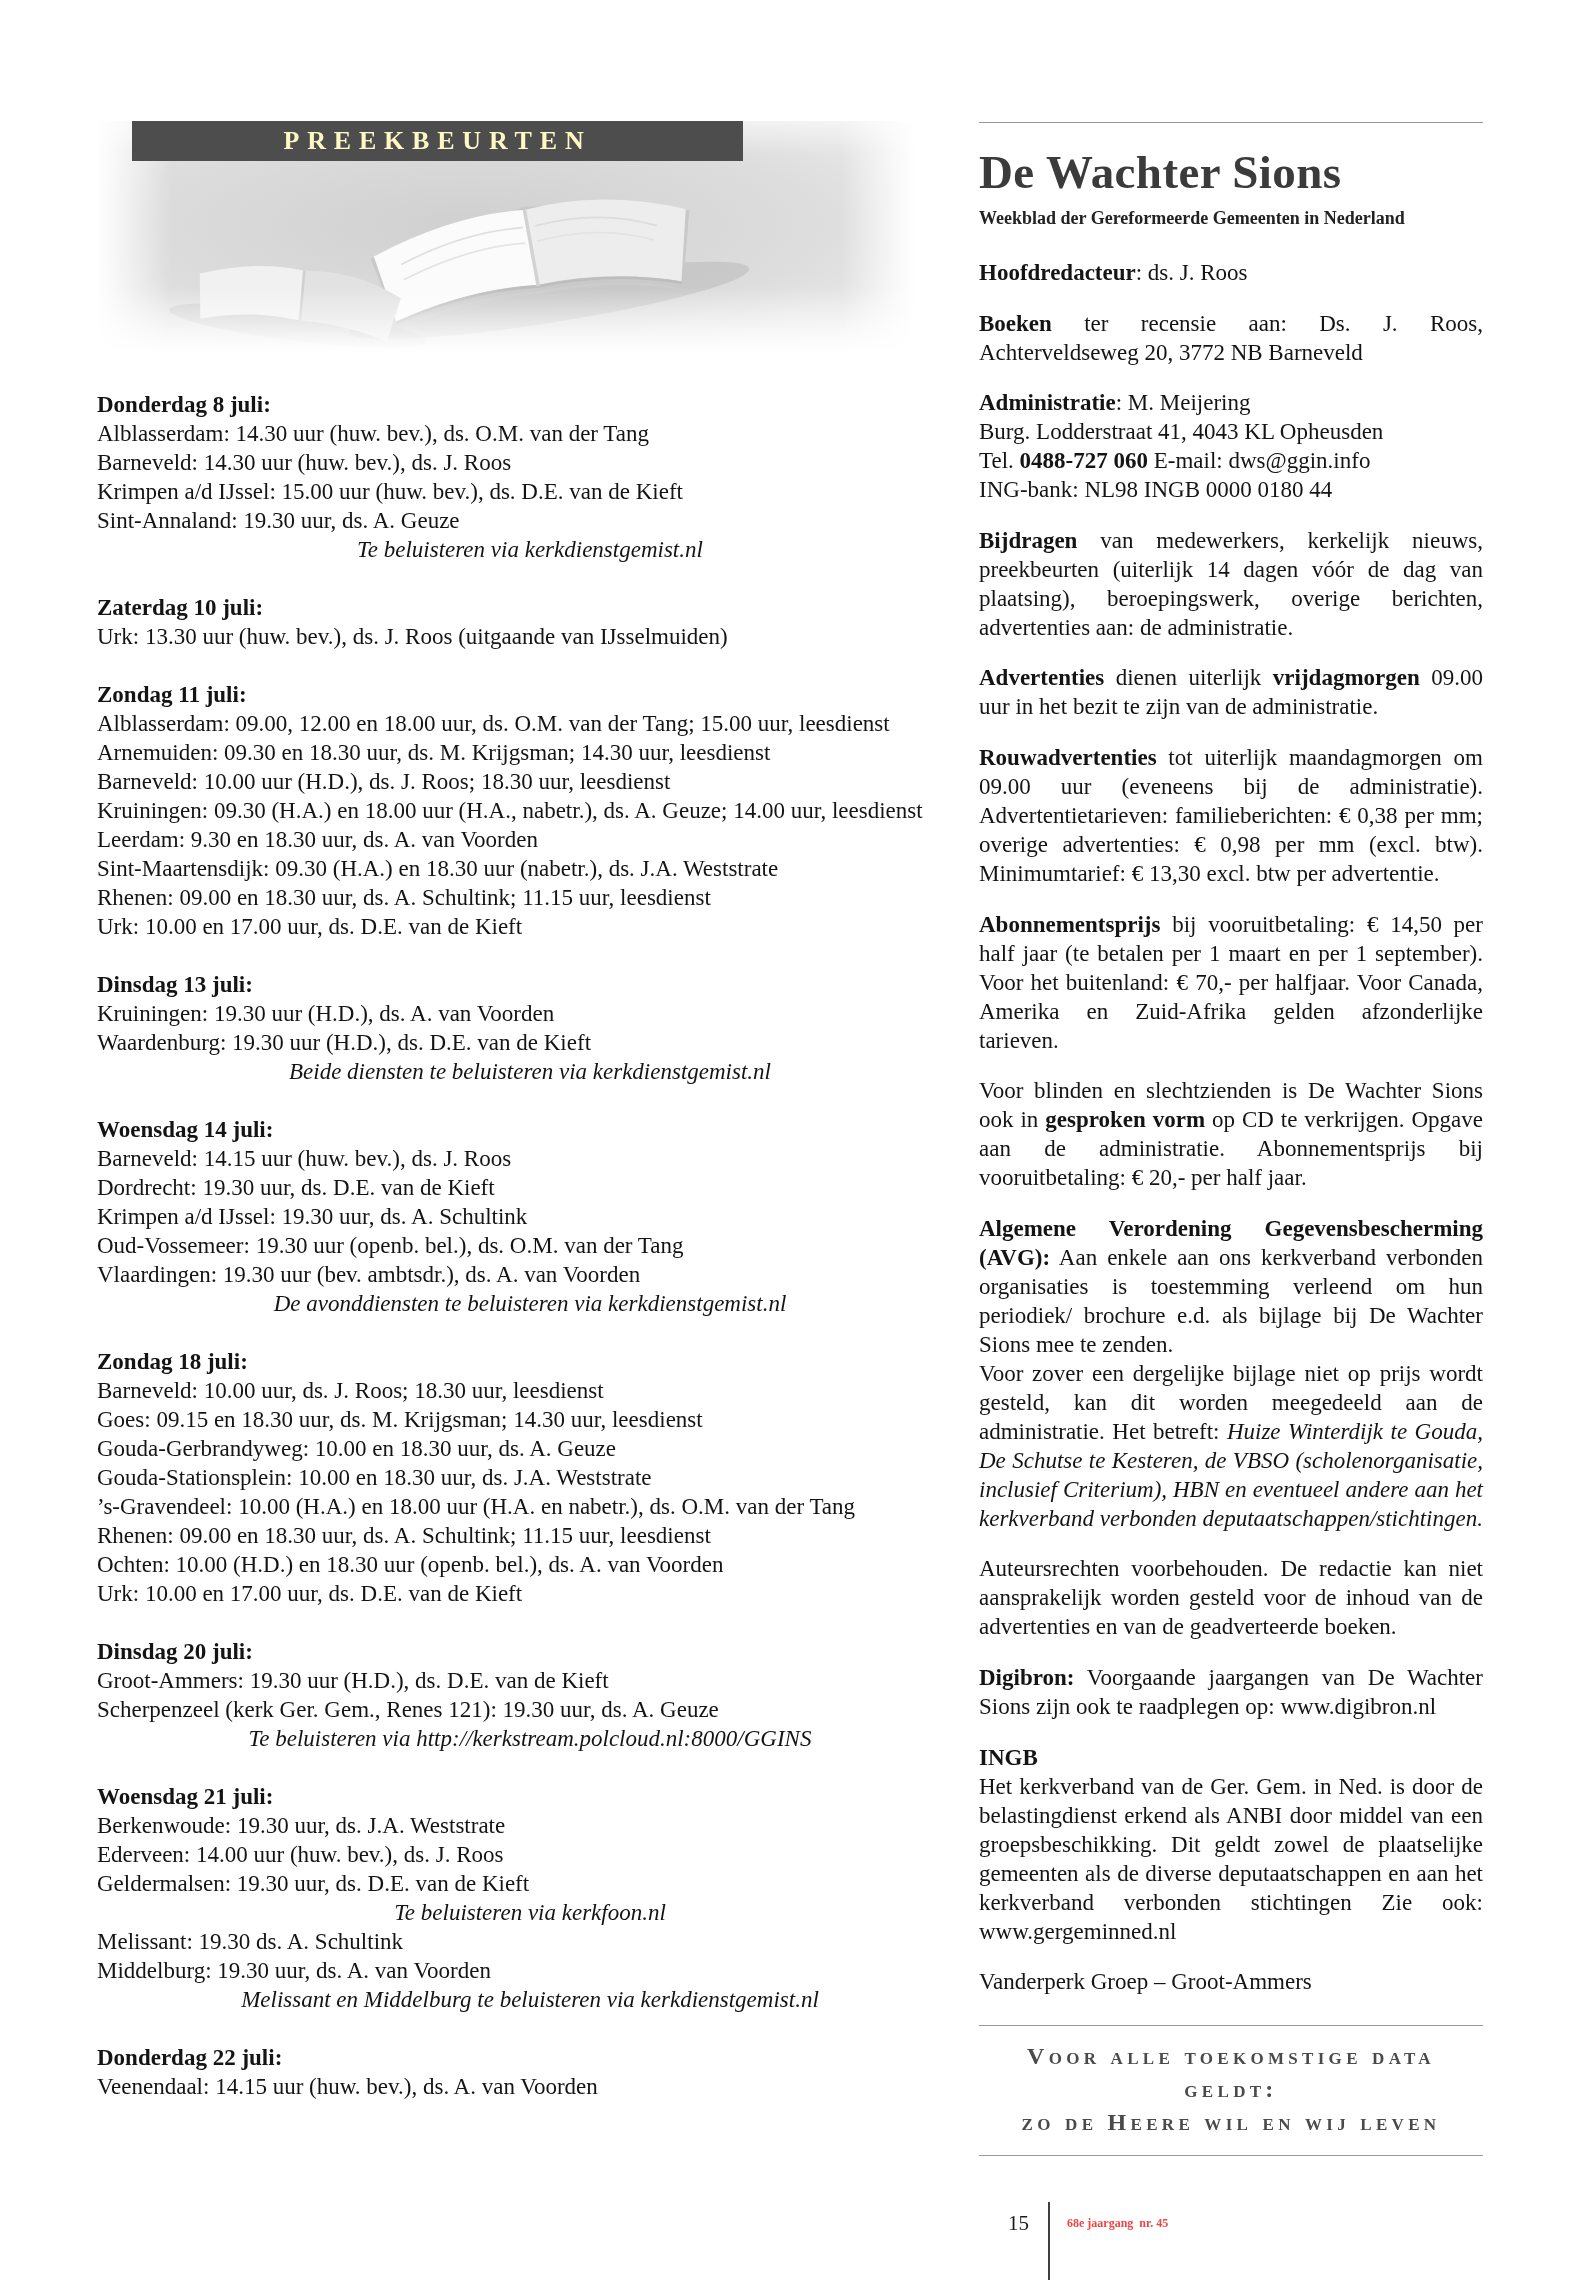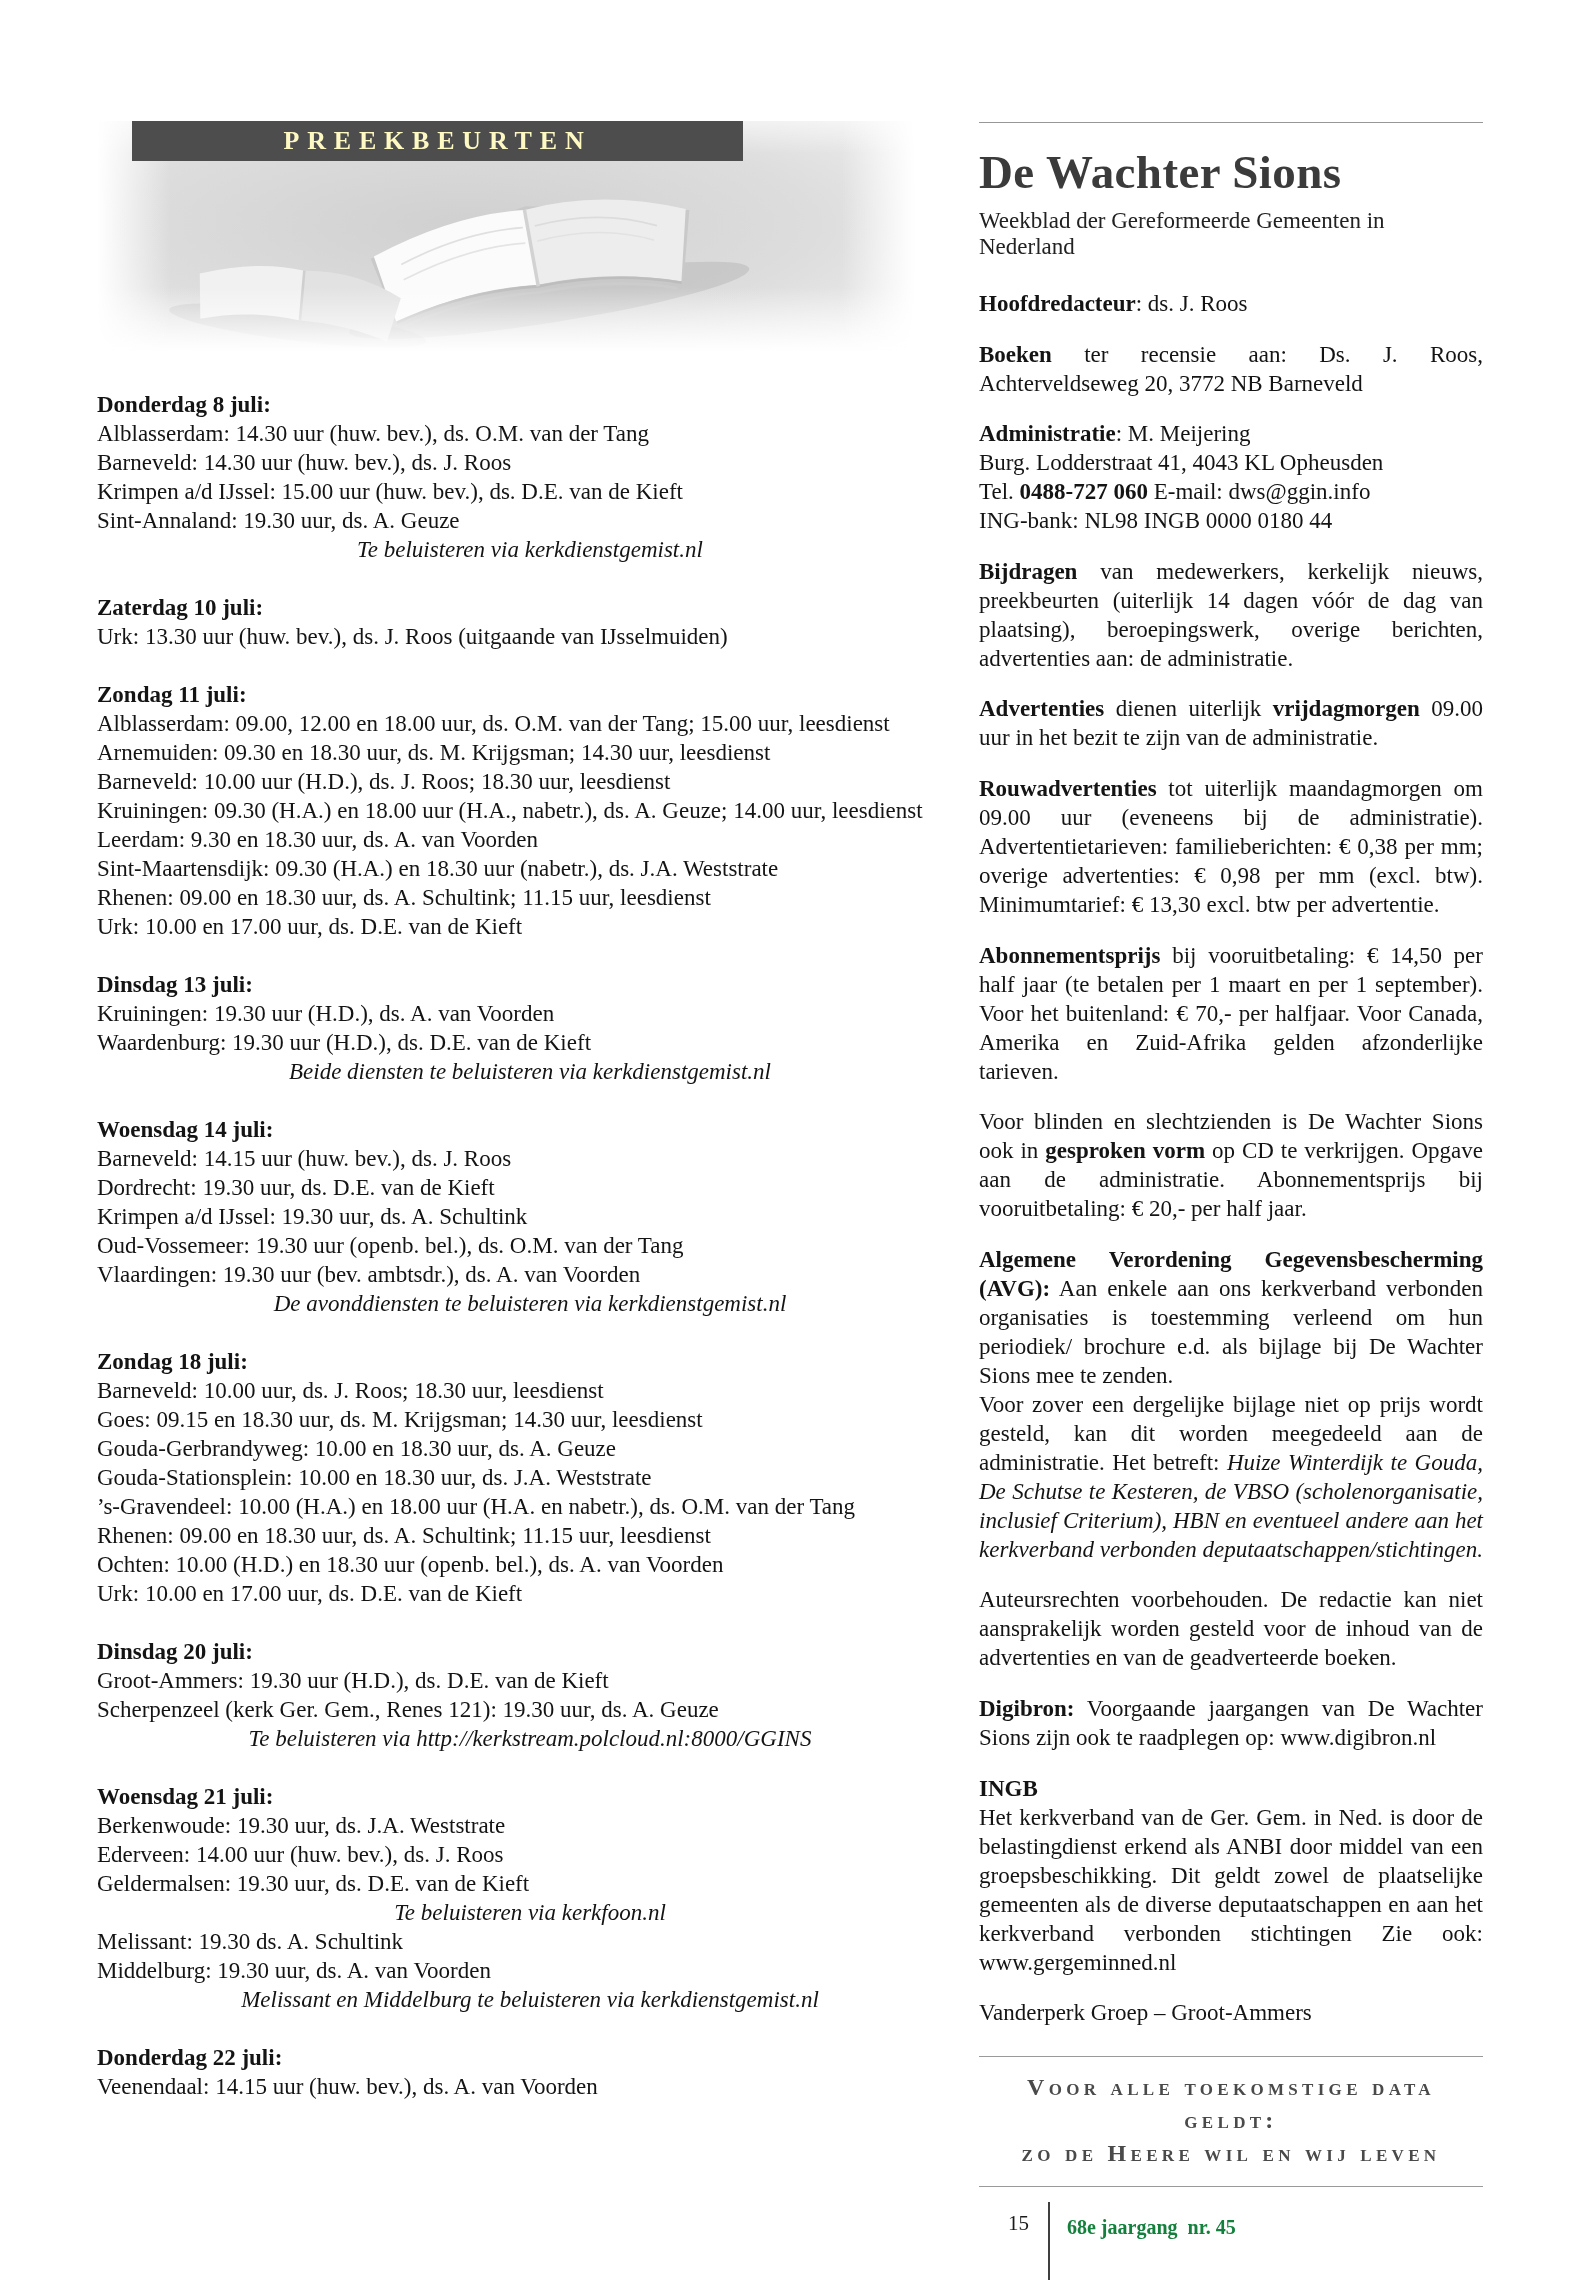--- a/index.html
+++ b/index.html
@@ -36,40 +36,40 @@
 
   .schedule { margin-top:38px; font-size:23px; line-height:29px; }
   .sched-block { margin-bottom:29px; }
   .sched-heading { font-weight:bold; }
   .sched-line.italic { font-style:italic;text-align:center; }
 
   
   .right-col { position:absolute; left:979px; top:122px; width:504px; }
   .top-rule { border-top:1.7px solid #979797; }
   .mh-title { margin-top:22.4px; font-size:47px; font-weight:bold; color:#3b3b3b; letter-spacing:0.4px; }
-  .mh-subtitle { margin-top:8.6px; font-size:23px; font-weight:normal; color:#222222; }
+  .mh-subtitle { margin-top:8.6px; font-size:18px; font-weight:bold; color:#222222; }
   .mh-paras { margin-top:29px; font-size:23px; line-height:29px; text-align:justify; }
   .mh-para { margin-bottom:21.6px; }
   .mh-para .b { font-weight:bold; }
   .mh-para .i { font-style:italic; }
 
   .notice-box {
     margin-top:29px;
     border-top:1.7px solid #9a9a9a; border-bottom:1.7px solid #9a9a9a;
     padding:14px 5.2px 15.5px;
     text-align:center; color:#4a4a4a;
     font-variant:small-caps; font-weight:bold;
     font-size:24px; letter-spacing:4.3px; line-height:33px;
   }
 
   
   .footer { position:absolute; left:1008px; top:2202px; display:flex; align-items:flex-start; }
   .page-num { font-size:21px; padding-top:8.6px; color:#1a1a1a; }
   .footer-rule { width:1.7px; background:#3f3f3f; height:78px; margin-left:19px; margin-right:17.3px; }
-  .edition { font-size:20px; font-weight:bold; padding-top:14px; white-space:pre; color:#15803d; }
+  .edition { font-size:12px; font-weight:bold; padding-top:14px; white-space:pre; color:#ef4444; }
 </style>
 </head>
 <body>
 
 <div class="page">
 
   <div class="left-col">
 
     <div class="photo">
       <svg viewBox="0 0 948 268" width="818" height="231" aria-hidden="true">

